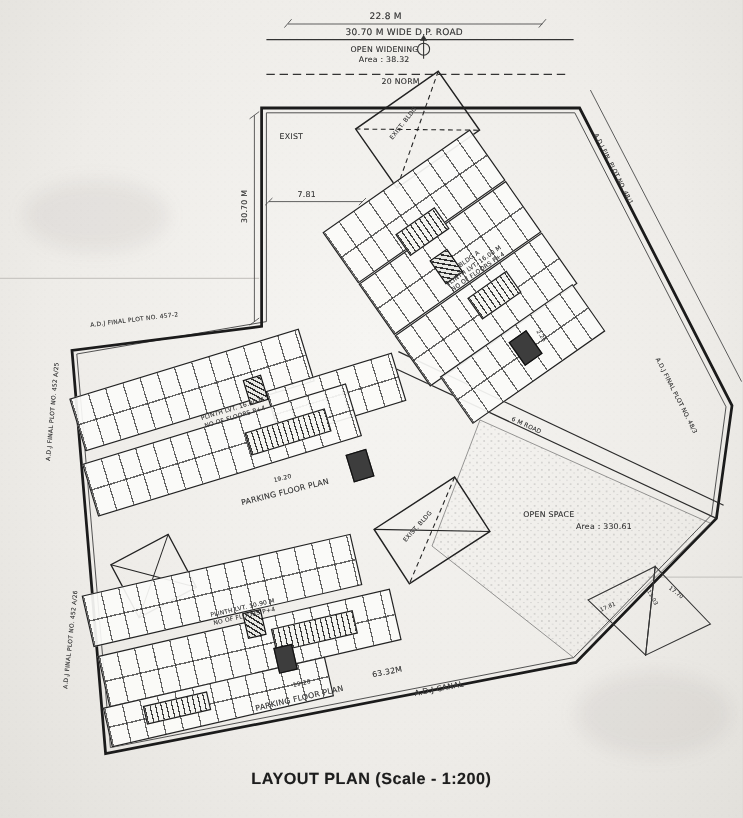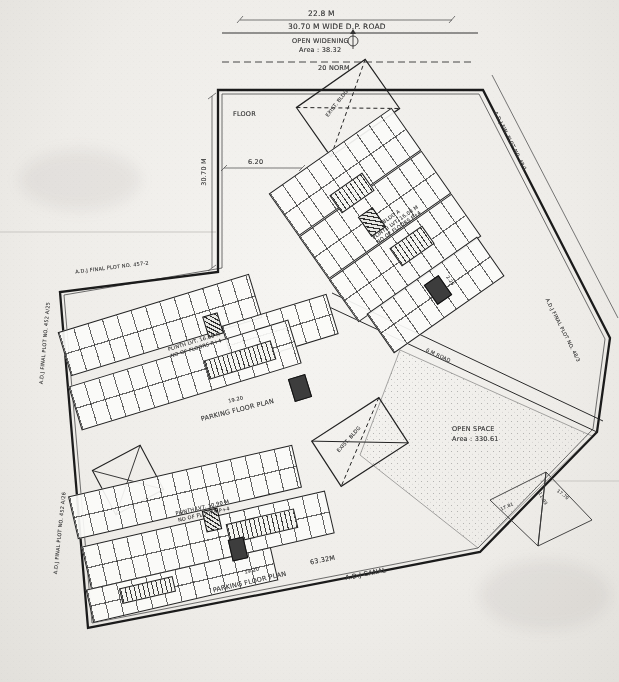--- a/index.html
+++ b/index.html
@@ -141,23 +141,23 @@
   <div class="stair" style="left:120px;top:582px;width:55px;height:16px;transform:rotate(-13deg)"></div>
   <div class="core hatch" style="left:204px;top:509px;width:16px;height:22px;transform:rotate(-13deg)"></div>
   <div class="core" style="left:230px;top:538px;width:16px;height:22px;transform:rotate(-13deg)"></div>
 
   <div class="lbl t7" style="left:308px;top:9px">22.8 M</div>
   <div class="lbl t7" style="left:288px;top:22px">30.70 M WIDE D.P. ROAD</div>
   <div class="lbl t6" style="left:292px;top:37px">OPEN WIDENING</div>
   <div class="lbl t6" style="left:299px;top:46px">Area : 38.32</div>
   <div class="lbl t6" style="left:318px;top:64px">20 NORM</div>
 
-  <div class="lbl t6" style="left:233px;top:110px">FLOOR</div>
+  <div class="lbl t6" style="left:233px;top:110px">EXIST</div>
   <div class="lbl t6" style="left:190px;top:168px;transform:rotate(-90deg)">30.70 M</div>
-  <div class="lbl t6" style="left:248px;top:158px">6.20</div>
+  <div class="lbl t6" style="left:248px;top:158px">7.81</div>
   <div class="lbl t4" style="left:445px;top:278px;transform:rotate(55deg)">2.25</div>
 
   <div class="lbl blk" style="left:340px;top:212px;width:110px;transform:rotate(-35deg);font-size:5px">
     <span>BLDG A</span>
     <span>PLINTH LVT. 16.00 M</span>
     <span>NO OF FLOORS P+4</span>
   </div>
 
   <div class="lbl blk" style="left:140px;top:338px;width:110px;transform:rotate(-17deg);font-size:5px">
     <span>PLINTH LVT. 16.00 M</span>
@@ -167,34 +167,35 @@
   <div class="lbl blk" style="left:148px;top:504px;width:110px;transform:rotate(-13deg);font-size:5px">
     <span>PLINTH LVT. 10.90 M</span>
     <span>NO OF FLOORS P+4</span>
   </div>
 
   <div class="lbl t5" style="left:228px;top:396px;transform:rotate(-14deg)">19.20</div>
   <div class="lbl t6" style="left:200px;top:406px;transform:rotate(-14deg)">PARKING FLOOR PLAN</div>
   <div class="lbl t5" style="left:244px;top:567px;transform:rotate(-13deg)">19.20</div>
   <div class="lbl t6" style="left:212px;top:578px;transform:rotate(-13deg)">PARKING FLOOR PLAN</div>
 
-  <div class="lbl t6" style="left:452px;top:425px">OPEN SPACE</div>
-  <div class="lbl t6" style="left:452px;top:435px">Area : 330.61</div>
+  <div class="lbl t6" style="left:436px;top:425px">OPEN SPACE</div>
+  <div class="lbl t6" style="left:480px;top:435px">Area : 330.61</div>
 
   <div class="lbl t5" style="left:320px;top:100px;transform:rotate(-52deg)">EXIST. BLDG</div>
   <div class="lbl t5" style="left:332px;top:436px;transform:rotate(-48deg)">EXIST. BLDG</div>
 
   <div class="lbl t5" style="left:425px;top:352px;transform:rotate(25deg)">6 M ROAD</div>
 
   <div class="lbl t6" style="left:310px;top:556px;transform:rotate(-11deg)">63.32M</div>
   <div class="lbl t6" style="left:345px;top:570px;transform:rotate(-11deg)">A.D.J CANAL</div>
 
   <div class="lbl t5" style="left:75px;top:264px;transform:rotate(-7deg)">A.D.J FINAL PLOT NO. 457-2</div>
   <div class="lbl t5" style="left:3px;top:340px;transform:rotate(-85deg)">A.D.J FINAL PLOT NO. 452 A/25</div>
   <div class="lbl t5" style="left:18px;top:530px;transform:rotate(-84deg)">A.D.J FINAL PLOT NO. 452 A/26</div>
   <div class="lbl t5" style="left:478px;top:138px;transform:rotate(63deg)">A.D.J FIN. PLOT NO. 48/1</div>
   <div class="lbl t5" style="left:528px;top:327px;transform:rotate(63deg)">A.D.J FINAL PLOT NO. 48/3</div>
 
   <div class="lbl t4" style="left:500px;top:504px;transform:rotate(-24deg)">17.81</div>
   <div class="lbl t4" style="left:536px;top:496px;transform:rotate(62deg)">11.03</div>
   <div class="lbl t4" style="left:556px;top:492px;transform:rotate(38deg)">17.70</div>
 
+  <div class="title">LAYOUT PLAN (Scale - 1:200)</div>
 </div>
 
 </body></html>

